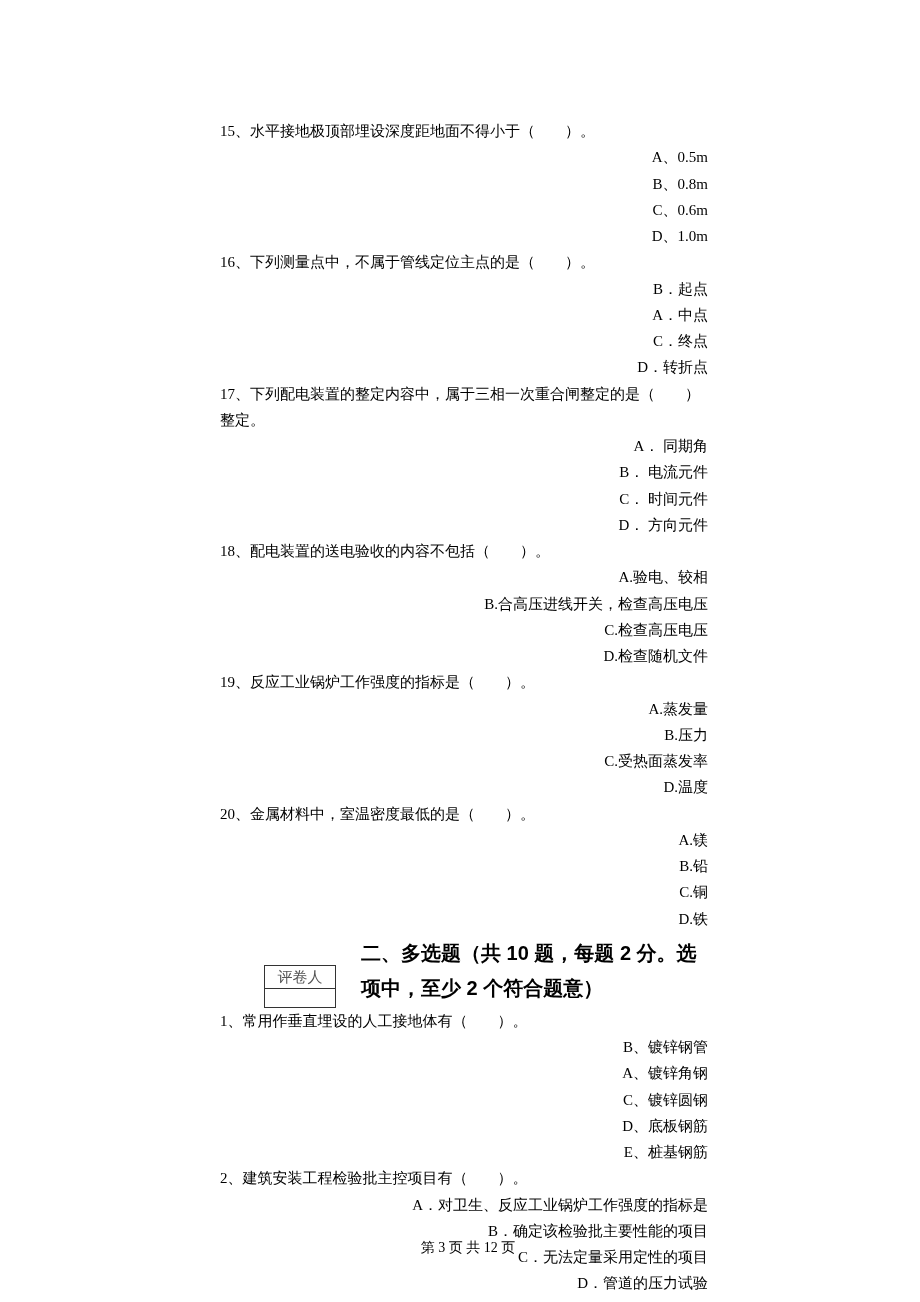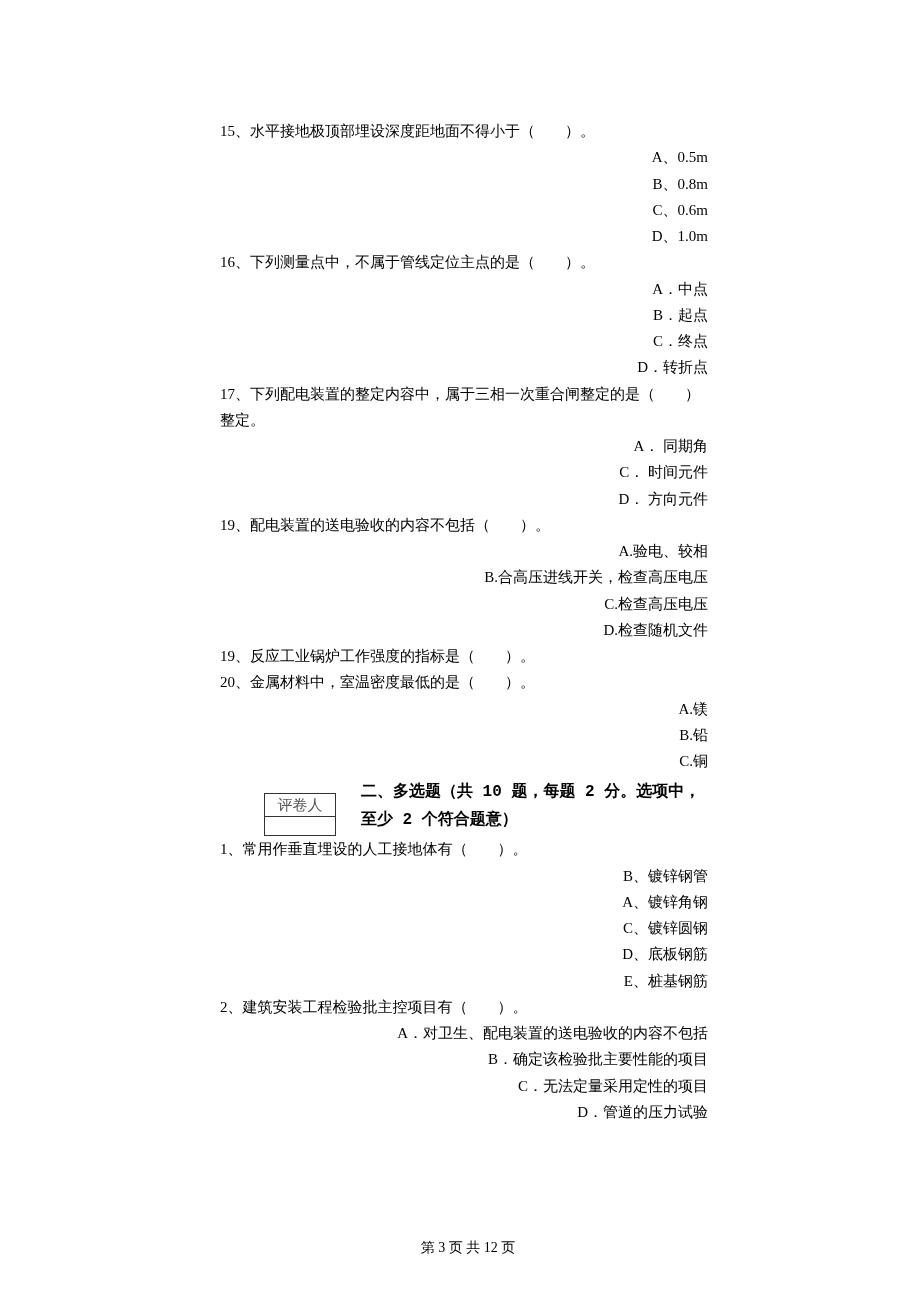--- a/index.html
+++ b/index.html
@@ -51,22 +51,22 @@
       border-top: none;
     }
     .section-row {
       display: flex;
       align-items: flex-end;
       margin-top: 4px;
       padding-left: 44px;
     }
     .section-title {
       font-weight: bold;
-      font-family: Liberation Mono, monospace;
-      font-size: 16px;
+      font-family: Liberation Sans, sans-serif;
+      font-size: 20px;
       margin-left: 25px;
       padding-bottom: 2px;
     }
     .footer {
       position: absolute;
       bottom: 50px;
       left: 16px;
       right: 0;
       text-align: center;
       font-size: 14px;
@@ -83,52 +83,60 @@
         <div class="options">
           <div class="opt">A、0.5m</div>
           <div class="opt">B、0.8m</div>
           <div class="opt">C、0.6m</div>
           <div class="opt">D、1.0m</div>
         </div>
       </div>
       <div class="question-block">
         <div class="q-stem">16、下列测量点中，不属于管线定位主点的是（　　）。</div>
         <div class="options">
+          <div class="opt">B．起点</div>
           <div class="opt">A．中点</div>
-          <div class="opt">B．起点</div>
           <div class="opt">C．终点</div>
           <div class="opt">D．转折点</div>
         </div>
       </div>
       <div class="question-block">
         <div class="q-stem">17、下列配电装置的整定内容中，属于三相一次重合闸整定的是（　　）整定。</div>
         <div class="options">
           <div class="opt">A． 同期角</div>
+          <div class="opt">B． 电流元件</div>
           <div class="opt">C． 时间元件</div>
           <div class="opt">D． 方向元件</div>
         </div>
       </div>
       <div class="question-block">
-        <div class="q-stem">19、配电装置的送电验收的内容不包括（　　）。</div>
+        <div class="q-stem">18、配电装置的送电验收的内容不包括（　　）。</div>
         <div class="options">
           <div class="opt">A.验电、较相</div>
           <div class="opt">B.合高压进线开关，检查高压电压</div>
           <div class="opt">C.检查高压电压</div>
           <div class="opt">D.检查随机文件</div>
         </div>
       </div>
       <div class="question-block">
         <div class="q-stem">19、反应工业锅炉工作强度的指标是（　　）。</div>
+        <div class="options">
+          <div class="opt">A.蒸发量</div>
+          <div class="opt">B.压力</div>
+          <div class="opt">C.受热面蒸发率</div>
+          <div class="opt">D.温度</div>
+        </div>
       </div>
       <div class="question-block">
         <div class="q-stem">20、金属材料中，室温密度最低的是（　　）。</div>
         <div class="options">
           <div class="opt">A.镁</div>
           <div class="opt">B.铅</div>
           <div class="opt">C.铜</div>
+          <div class="opt">D.铁</div>
         </div>
       </div>
     </div>
 
   <div class="section-row">
     <div class="grader-box">
       <div class="grader-cell">评卷人</div>
       <div class="grader-cell empty"></div>
     </div>
     <div class="section-title">二、多选题（共 10 题，每题 2 分。选项中，至少 2 个符合题意）</div>
@@ -141,21 +149,21 @@
           <div class="opt">B、镀锌钢管</div>
           <div class="opt">A、镀锌角钢</div>
           <div class="opt">C、镀锌圆钢</div>
           <div class="opt">D、底板钢筋</div>
           <div class="opt">E、桩基钢筋</div>
         </div>
       </div>
       <div class="question-block">
         <div class="q-stem">2、建筑安装工程检验批主控项目有（　　）。</div>
         <div class="options">
-          <div class="opt">A．对卫生、配电装置的送电验收的内容不包括</div>
+          <div class="opt">A．对卫生、反应工业锅炉工作强度的指标是</div>
           <div class="opt">B．确定该检验批主要性能的项目</div>
           <div class="opt">C．无法定量采用定性的项目</div>
           <div class="opt">D．管道的压力试验</div>
         </div>
       </div>
     </div>
 
   <div class="footer">第 3 页 共 12 页</div>
 </div>
 

